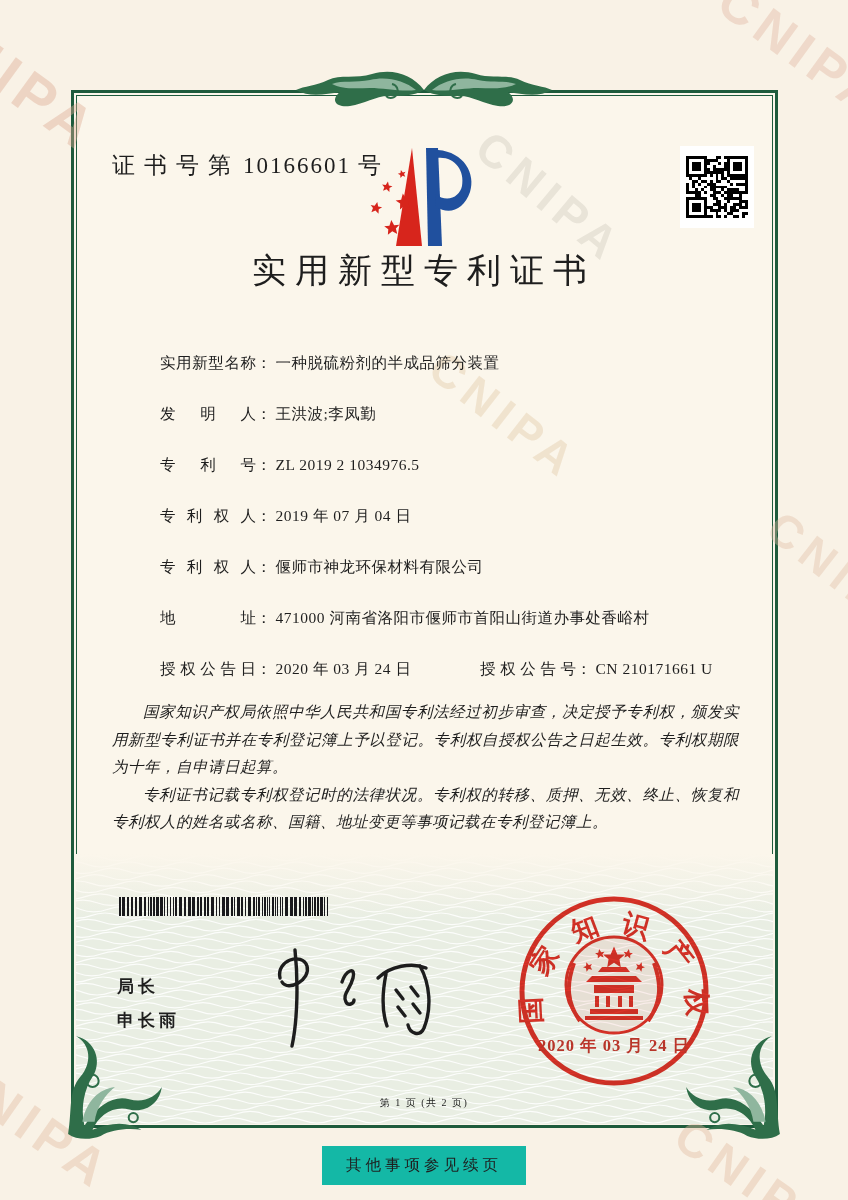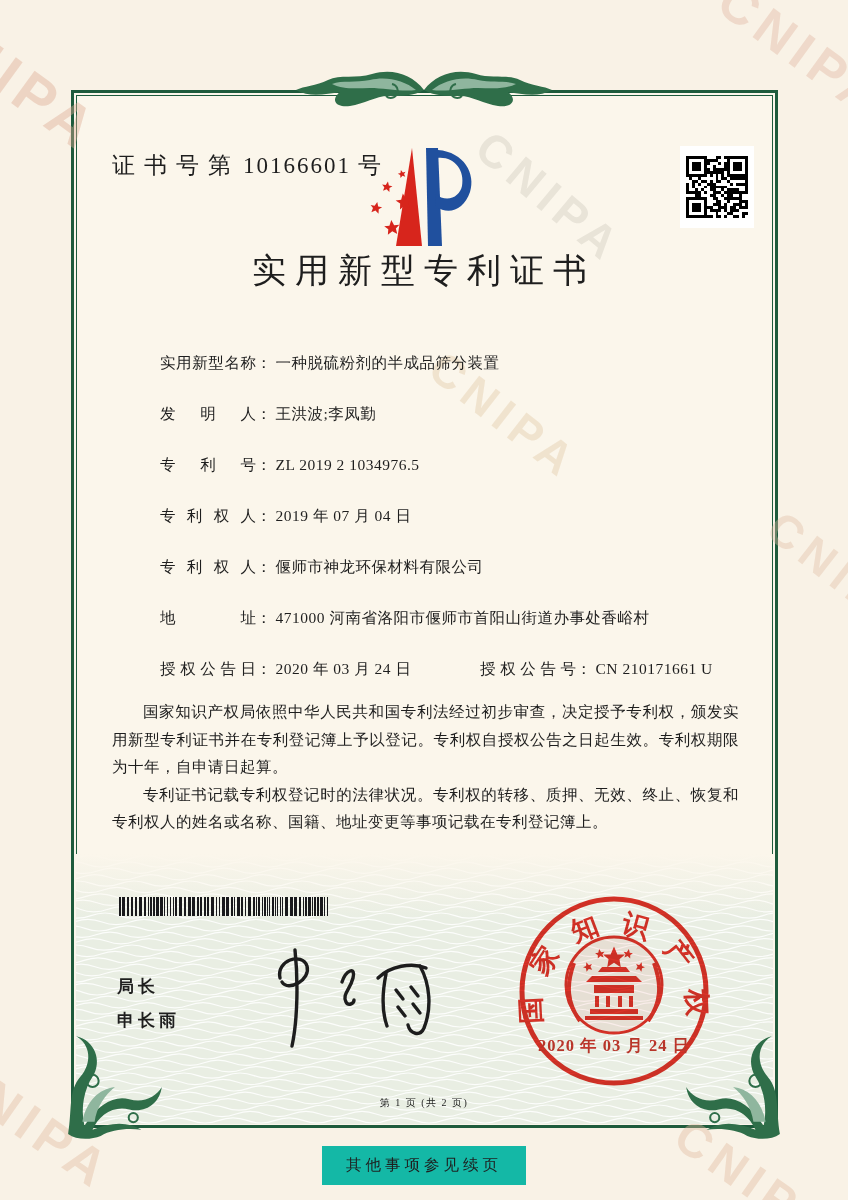--- a/index.html
+++ b/index.html
@@ -47,21 +47,21 @@
   .title{left:0;right:0;top:248px;text-align:center;font-size:34px;font-weight:normal;
          letter-spacing:9px;}
   .fields{left:112px;top:352px;width:630px;font-size:15.5px;}
   .frow{display:flex;line-height:22px;margin-bottom:29px;margin-left:48px;}
   .flabel{display:inline-block;width:96px;flex:none;text-align:justify;text-align-last:justify;}
   .fcolon{flex:none;margin-right:4px;}
   .fvalue{letter-spacing:.5px;}
   .pair1{display:flex;width:320px;flex:none;}
   .pair2{display:flex;}
   .paras{left:112px;top:698px;width:627px;font-size:15.5px;line-height:27.5px;text-align:justify;}
-  .paras p{margin:0;text-indent:2em;letter-spacing:.5px;}
+  .paras p{margin:0;text-indent:2em;letter-spacing:.5px;font-style:italic;}
   .barcode{left:119px;top:897px;width:218px;height:19px;}
   .signer{left:117px;top:970px;font-size:17px;letter-spacing:4px;line-height:34px;font-weight:bold;}
   .signature{left:250px;top:938px;width:210px;height:115px;}
   .seal{left:516px;top:893px;width:196px;height:196px;mix-blend-mode:multiply;opacity:.93;}
   .page-num{left:0;right:0;top:1096px;text-align:center;font-size:10px;letter-spacing:1.5px;}
   .note{left:50%;top:1146px;transform:translateX(-50%);z-index:6;background:#14b8a6;
         padding:9px 24px;font-size:15.5px;letter-spacing:4px;white-space:nowrap;}
 </style>
 </head>
 <body>

